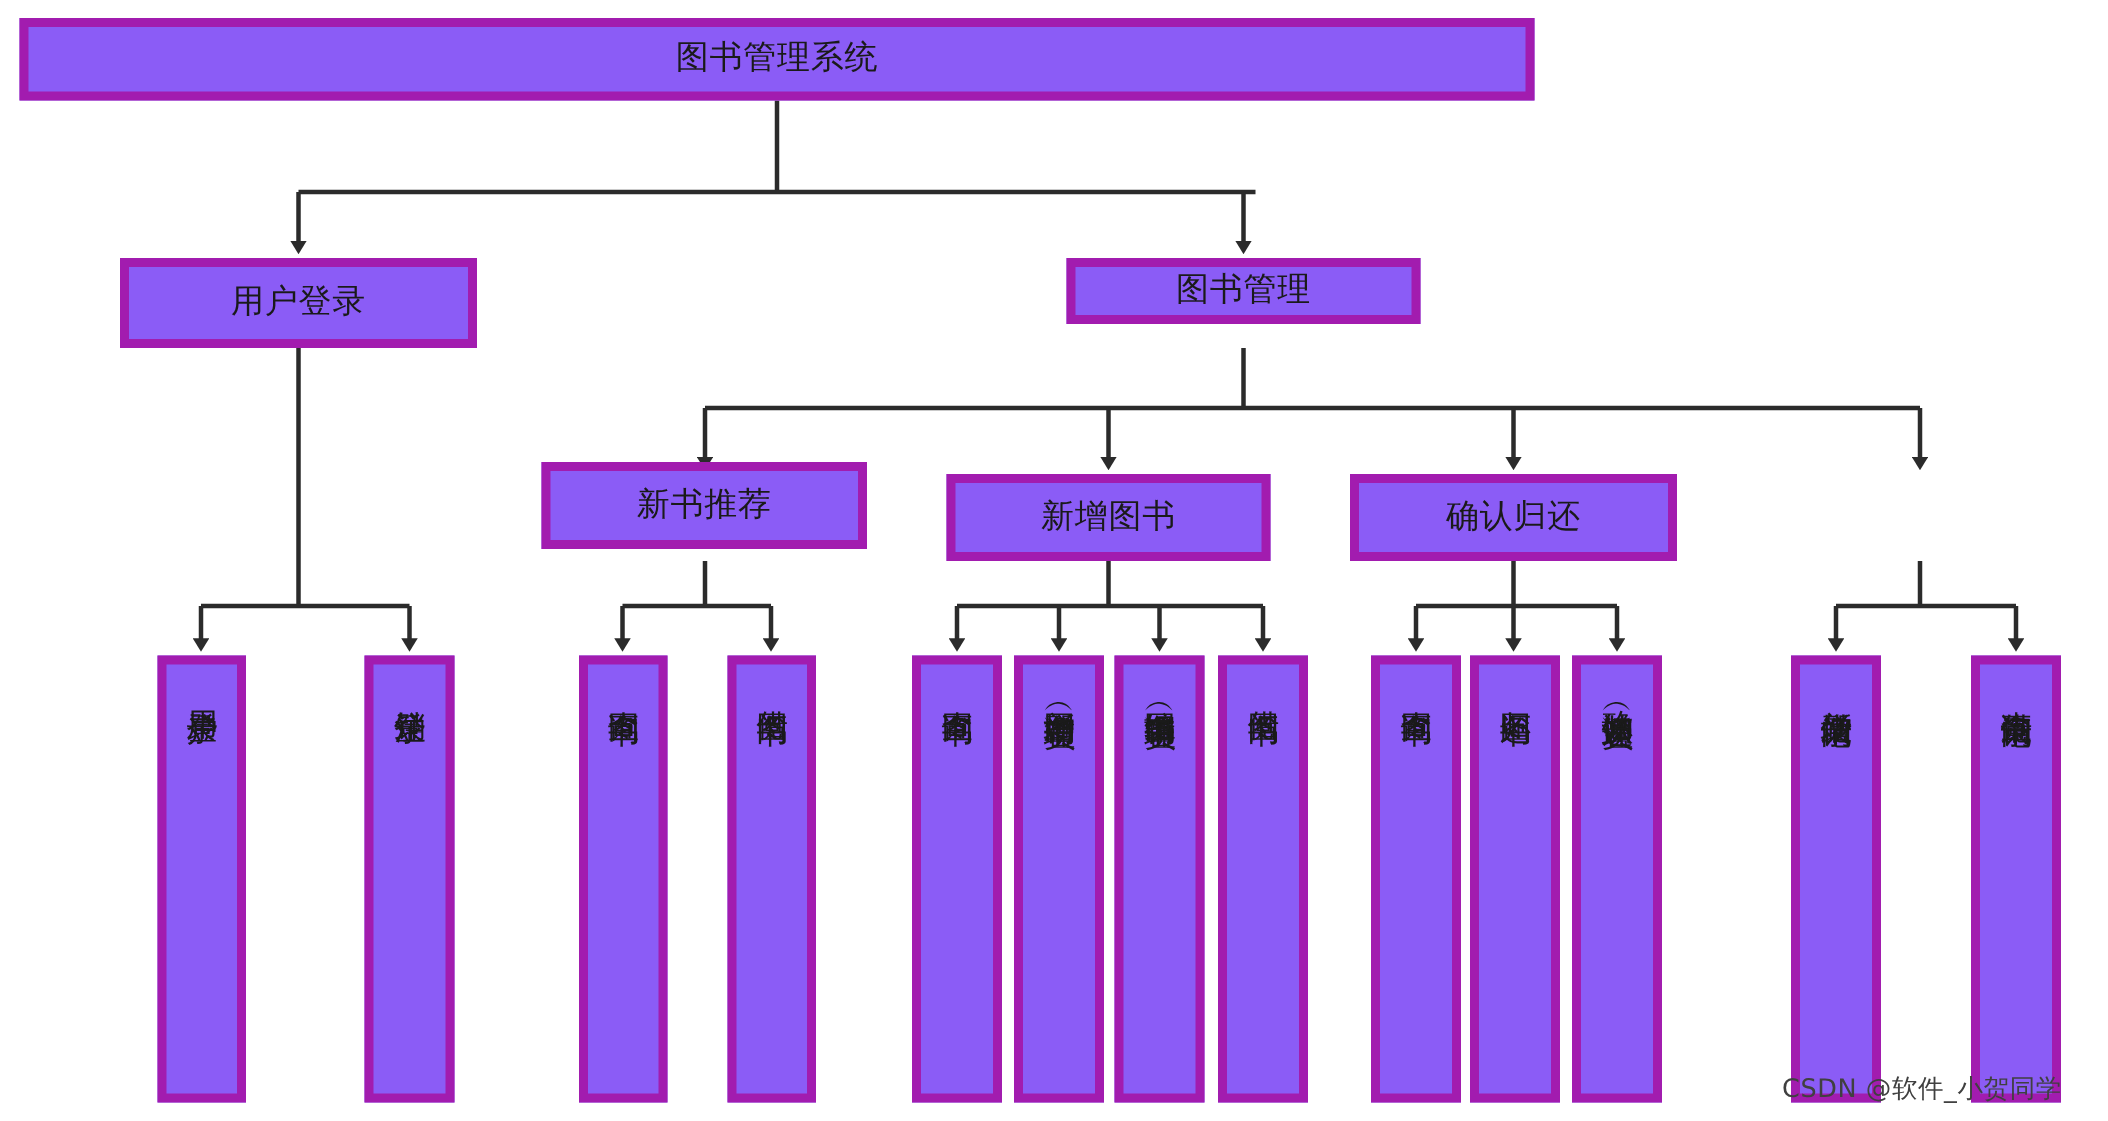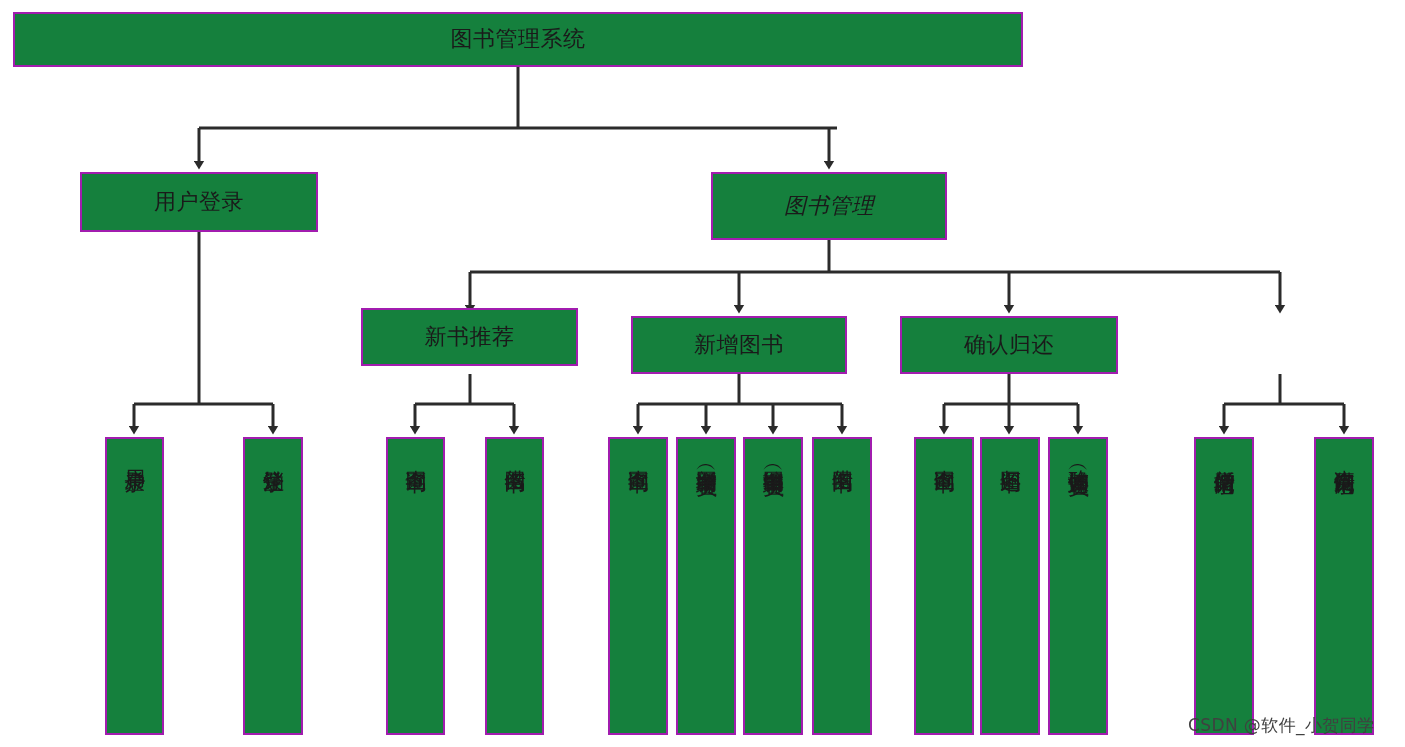--- a/index.html
+++ b/index.html
@@ -21,22 +21,22 @@
     position: absolute;
     left: 0;
     top: 0;
     width: 1405px;
     height: 747px;
     pointer-events: none;
   }
   .node {
     position: absolute;
     box-sizing: border-box;
-    background: #15803d;
-    border: 2px solid #a21caf;
+    background: #8b5cf6;
+    border: 6px solid #a21caf;
     display: flex;
     align-items: center;
     justify-content: center;
     color: #1a1a1a;
   }
   .node-label {
     display: block;
     text-align: center;
     line-height: 1.02;
     white-space: nowrap;
@@ -132,21 +132,21 @@
   </svg>
 
   <div class="node root horiz" style="left:13px; top:12px; width:1010px; height:55px;">
     <span class="node-label">图书管理系统</span>
   </div>
 
   <div class="node horiz" style="left:80px; top:172px; width:238px; height:60px;">
     <span class="node-label">用户登录</span>
   </div>
 
-  <div class="node horiz" style="left:711px; top:172px; width:236px; height:68px;font-style:italic;">
+  <div class="node horiz" style="left:711px; top:172px; width:236px; height:44px;">
     <span class="node-label">图书管理</span>
   </div>
 
   <div class="node horiz" style="left:361px; top:308px; width:217px; height:58px;">
     <span class="node-label">新书推荐</span>
   </div>
 
   <div class="node horiz" style="left:631px; top:316px; width:216px; height:58px;">
     <span class="node-label">新增图书</span>
   </div>

